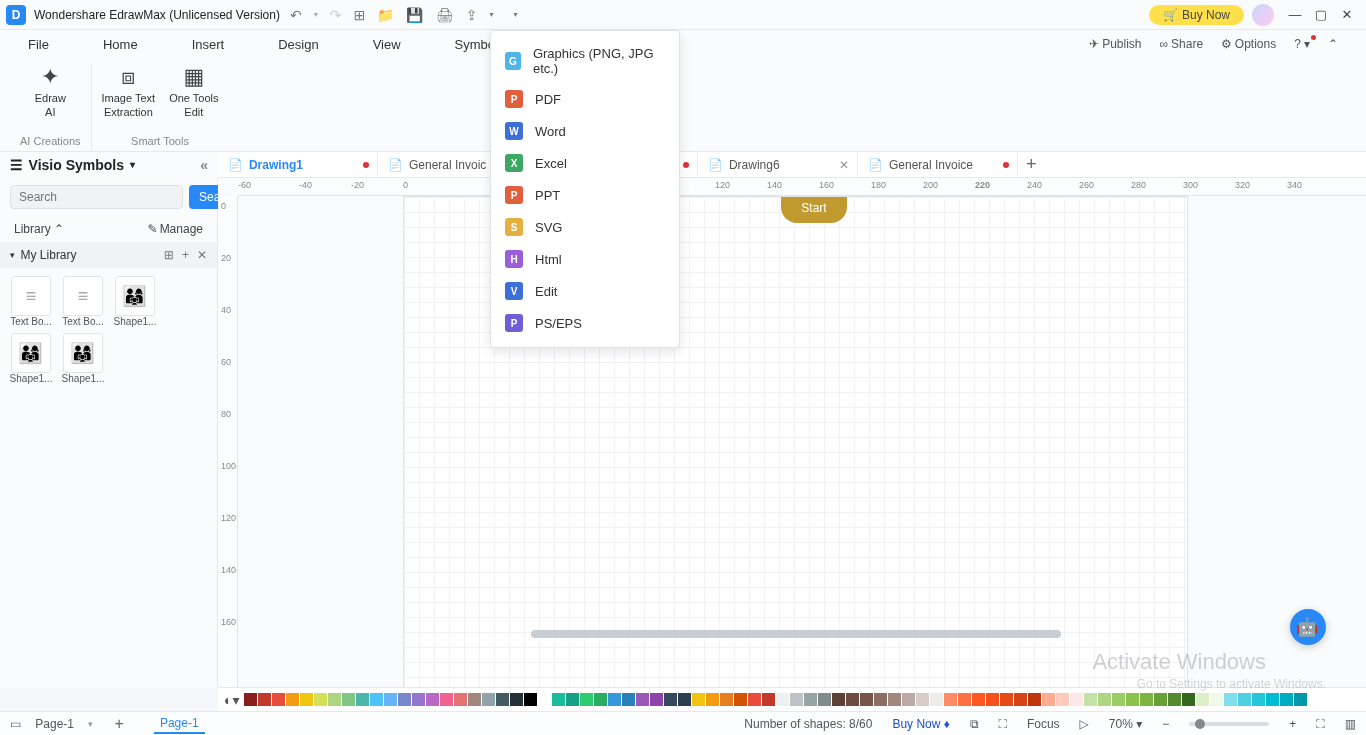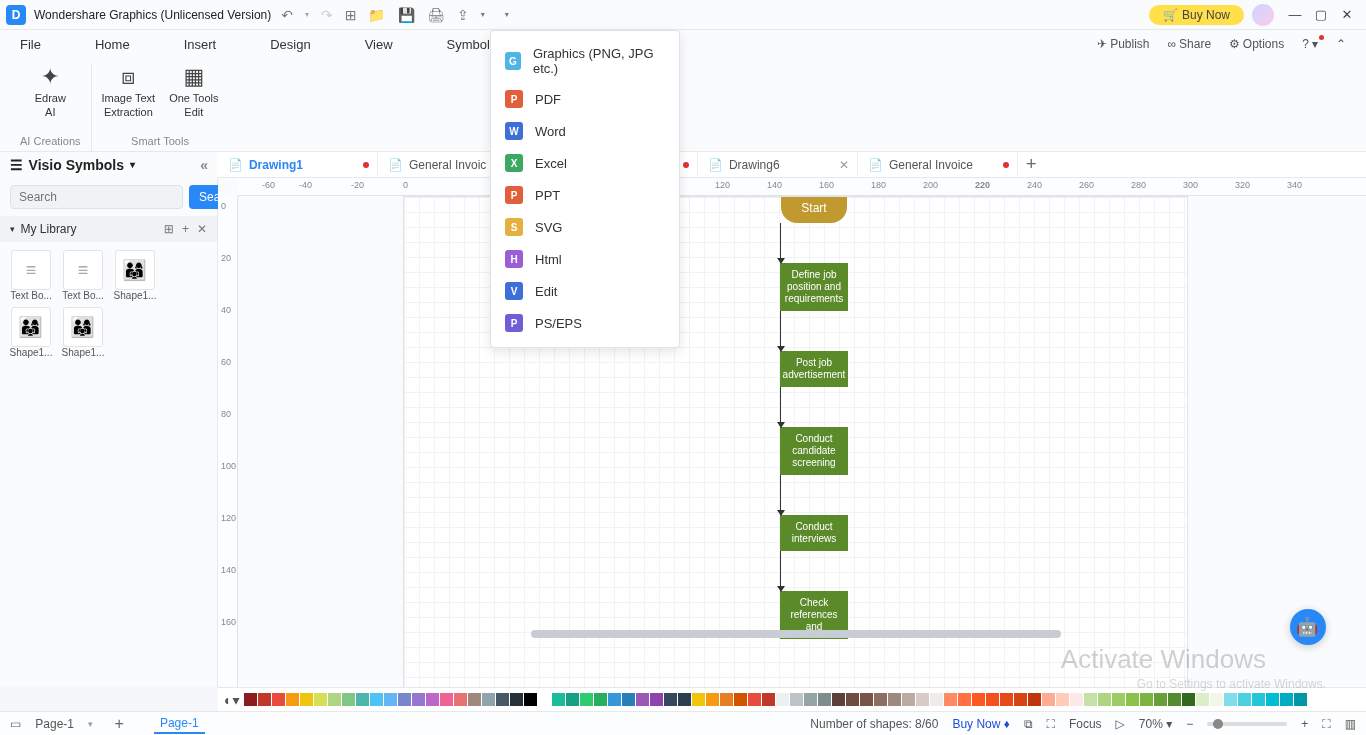--- a/index.html
+++ b/index.html
@@ -10,21 +10,21 @@
 .titlebar .logo { width: 20px; height: 20px; background: #2889f6; border-radius: 4px; display: flex; align-items: center; justify-content: center; color: #fff; font-weight: bold; font-size: 12px; }
 .titlebar .title { font-size: 12px; color: #222; margin-left: 8px; }
 .titlebar .qat { margin-left: 10px; display: flex; gap: 12px; color: #777; font-size: 14px; align-items: center; }
 .titlebar .qat span { cursor: pointer; }
 .titlebar .spacer { flex: 1; }
 .titlebar .buy { background: #ffe04a; border-radius: 14px; padding: 3px 14px; font-size: 12px; color: #444; display: flex; align-items: center; gap: 4px; }
 .titlebar .avatar { width: 22px; height: 22px; border-radius: 50%; background: linear-gradient(135deg,#c9d7ff,#ffc9f0); margin: 0 8px; }
 .titlebar .winbtn { width: 26px; text-align: center; color: #444; font-size: 13px; cursor: pointer; }
 
 
-.menubar { height: 28px; background: #f9fbfd; display: flex; align-items: center; padding: 0 20px; gap: 54px; font-size: 13px; color: #333; }
+.menubar { height: 28px; background: #f9fbfd; display: flex; align-items: center; padding: 0 28px; gap: 54px; font-size: 13px; color: #333; }
 .menubar .right { margin-left: auto; display: flex; gap: 18px; align-items: center; font-size: 12px; color: #555; }
 .menubar .right span { display: flex; align-items: center; gap: 3px; }
 
 
 .ribbon { height: 94px; background: #f9fbfd; border-bottom: 1px solid #e5e8ec; display: flex; padding: 6px 10px 0 10px; }
 .ribbon-group { display: flex; flex-direction: column; align-items: center; justify-content: space-between; padding: 0 10px; border-right: 1px solid #e5e8ec; }
 .ribbon-group:last-child { border-right: none; }
 .ribbon-btns { display: flex; gap: 14px; }
 .ribbon-btn { display: flex; flex-direction: column; align-items: center; font-size: 11px; color: #333; cursor: pointer; text-align: center; line-height: 1.2; }
 .ribbon-btn .icon { font-size: 22px; color: #444; margin-bottom: 2px; }
@@ -83,38 +83,38 @@
 .colorbar .picker { font-size:14px; color:#555; margin-right:4px; }
 .hscroll { position:absolute; left:218px; right:0; bottom:48px; height:10px; }
 .hscroll .thumb { position:absolute; left:95px; width:530px; height:8px; background:#c8cdd4; border-radius:4px; top:1px; }
 
 
 .statusbar { position:absolute; left:0; right:0; bottom:0; height:24px; background:#fcfdfe; border-top:1px solid #e5e8ec; display:flex; align-items:center; font-size:12px; color:#555; padding:0 10px; gap:10px; }
 .statusbar .pagesel { display:flex; align-items:center; gap:8px; }
 .statusbar .pagetab { color:#2889f6; border-bottom:2px solid #2889f6; padding:2px 6px; }
 .statusbar .pagetab2 { padding:2px 6px; }
 .statusbar .spacer { flex:1; }
-.statusbar .right { display:flex; align-items:center; gap:14px;margin-left:12px; }
+.statusbar .right { display:flex; align-items:center; gap:20px;margin-left:12px; }
 .statusbar .buy2 { color:#1d4ed8; }
 .zoomslider { width:80px; height:4px; background:#ddd; border-radius:2px; position:relative; }
 .zoomslider .knob { width:10px; height:10px; background:#888; border-radius:50%; position:absolute; top:-3px; left:6px; }
 
 
-.watermark1 { position:absolute; right:100px; bottom:60px; font-size:26px; color:rgba(120,120,120,0.35); font-weight:300; }
+.watermark1 { position:absolute; right:100px; bottom:60px; font-size:22px; color:rgba(120,120,120,0.35); font-weight:300; }
 .watermark2 { position:absolute; right:40px; bottom:44px; font-size:12px; color:rgba(120,120,120,0.3); }
 
 
 .chatbtn { position:absolute; right:40px; bottom:90px; width:36px; height:36px; border-radius:50%; background:#2889f6; color:#fff; display:flex; align-items:center; justify-content:center; font-size:18px; box-shadow:0 2px 8px rgba(0,0,0,0.2); }
 </style>
 </head>
 <body>
 
 <div class="titlebar">
   <div class="logo">D</div>
-  <div class="title">Wondershare Graphics (Unlicensed Version)</div>
+  <div class="title">Wondershare EdrawMax (Unlicensed Version)</div>
   <div class="qat">
     <span>↶</span>
     <span style="font-size:8px;color:#aaa;">▾</span>
     <span style="color:#ccc;">↷</span>
     <span>⊞</span>
     <span>📁</span>
     <span>💾</span>
     <span>🖨</span>
     <span>⇪</span>
     <span style="font-size:8px;">▾</span>
@@ -209,20 +209,24 @@
       </div>
     </div>
   <div class="addtab">+</div>
 </div>
 
 <div class="leftpanel">
   <div class="searchrow">
     <input placeholder="Search" style="">
     <button>Search</button>
   </div>
+  <div class="librow">
+    <span><span>Library</span> ⌃</span>
+    <span class="manage">✎ <span>Manage</span></span>
+  </div>
   <div class="sectionhead">
     <span style="font-size:9px;">▾</span>
     <span>My Library</span>
     <span class="tools">
       <span>⊞</span>
       <span>+</span>
       <span>✕</span>
     </span>
   </div>
   <div class="shapes" id="shapesmount">
@@ -244,21 +248,21 @@
       </div>
       <div class="shape">
         <div class="thumb people"></div>
         <span>Shape1...</span>
       </div>
     </div>
 </div>
 
 <div class="canvas-wrap">
   <div class="ruler-h" id="rulerh">
-      <span style="left: 24px;">-60</span>
+      <span style="left: 0;">-60</span>
       <span style="left: 61px;">-40</span>
       <span style="left: 113px;">-20</span>
       <span style="left: 165px;">0</span>
       <span style="left: 477px;">120</span>
       <span style="left: 529px;">140</span>
       <span style="left: 581px;">160</span>
       <span style="left: 633px;">180</span>
       <span style="left: 685px;">200</span>
       <span style="left: 737px; font-weight: bold;">220</span>
       <span style="left: 789px;">240</span>
@@ -276,32 +280,20 @@
       <span style="top: 218px;">80</span>
       <span style="top: 270px;">100</span>
       <span style="top: 322px;">120</span>
       <span style="top: 374px;">140</span>
       <span style="top: 426px;">160</span>
     </div>
   <div class="canvas">
     <div class="page">
       <div class="flowchart" style="margin-left:370px;width:80px;">
         <div class="startnode">Start</div>
-        <div id="flowmount">
-            <div class="arrow"></div>
-            <div class="box">Define job position and requirements</div>
-            <div class="arrow"></div>
-            <div class="box">Post job advertisement</div>
-            <div class="arrow"></div>
-            <div class="box">Conduct candidate screening</div>
-            <div class="arrow"></div>
-            <div class="box">Conduct interviews</div>
-            <div class="arrow"></div>
-            <div class="box">Check references and</div>
-          </div>
       </div>
     </div>
   </div>
   <div class="hscroll">
       <div class="thumb"></div>
     </div>
 </div>
 
 <div class="exportmenu" id="exportmenu">
     <div class="item">

